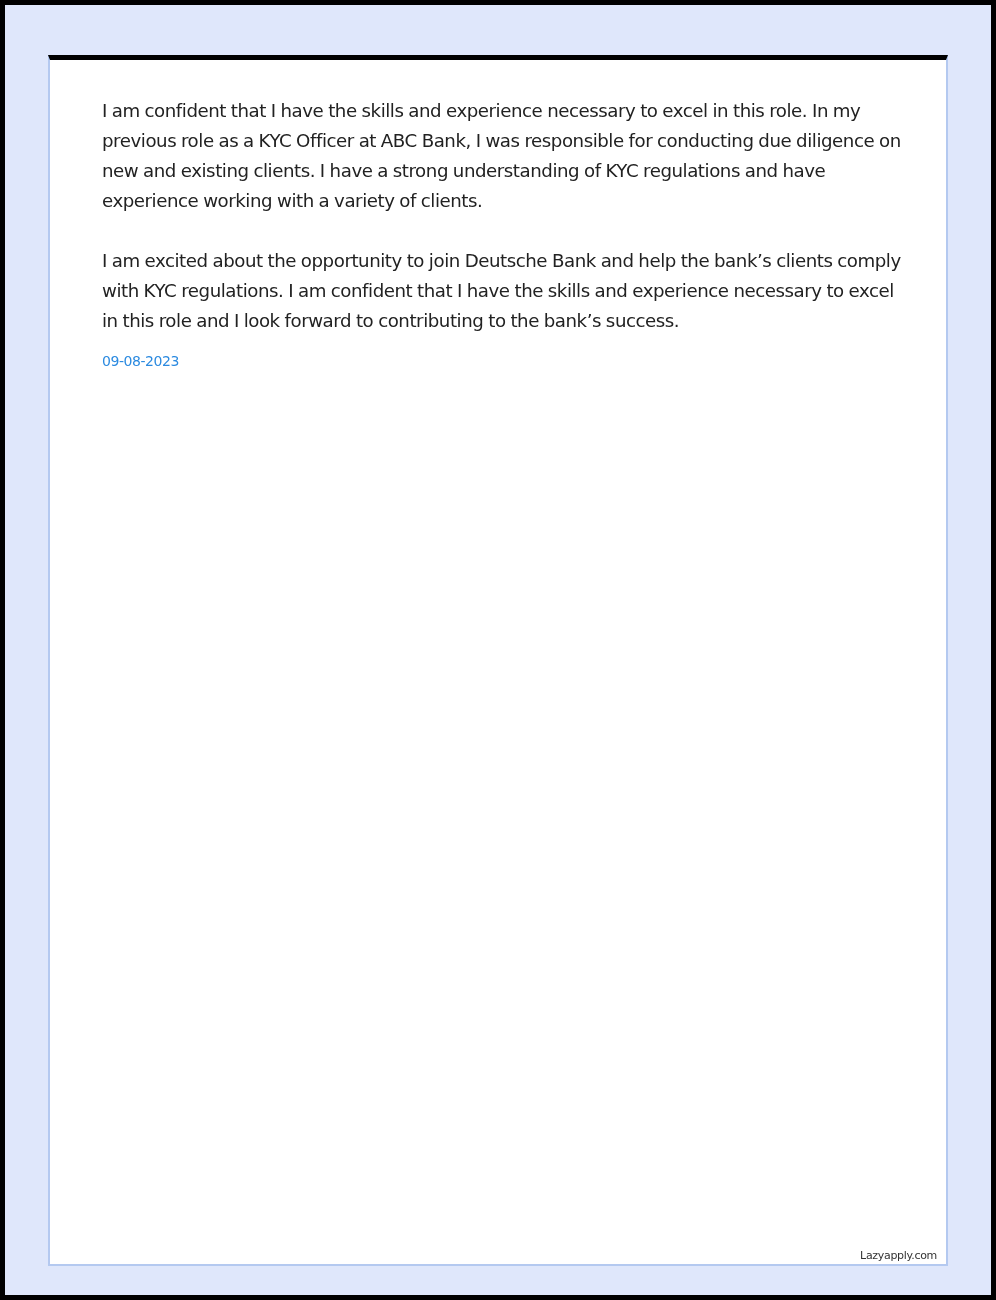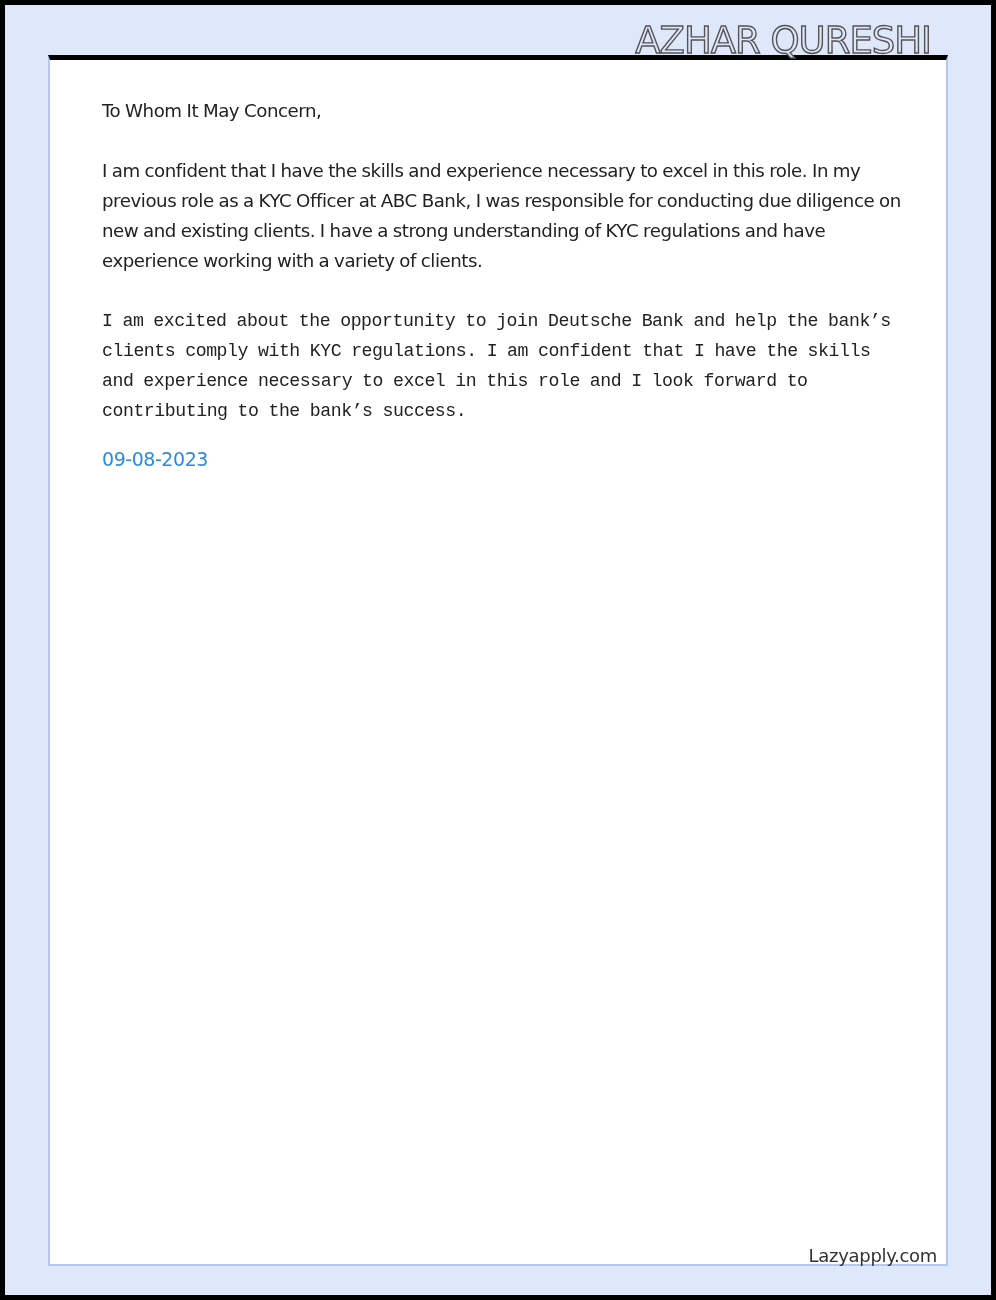--- a/index.html
+++ b/index.html
@@ -58,47 +58,44 @@
       font-size: 18.2px;
       line-height: 30px;
       color: #222222;
       letter-spacing: -0.45px;
       word-spacing: -0.5px;
     }
     .letter p {
       margin: 0 0 30px 0;
     }
     .letter p.last {
-      margin-bottom: 18px;
-      font-family: Liberation Mono, monospace;
+      margin-bottom: 10px;
     }
     .date {
       color: #2b8ae0;
-      font-size: 19px;
+      font-size: 14px;
       line-height: 30px;
       margin: 0;
     }
     .footer-brand {
       position: absolute;
       right: 9px;
       bottom: 0px;
       font-family: "DejaVu Sans", sans-serif;
-      font-size: 18px;
+      font-size: 11px;
       color: #333333;
       letter-spacing: -0.3px;
       line-height: 16px;
     }
   </style>
 </head>
 <body>
 
 <div class="frame">
-  <div class="name-header">AZHAR QURESHI</div>
   <div class="paper">
     <div class="letter">
-      <p>To Whom It May Concern,</p>
       <p>I am confident that I have the skills and experience necessary to excel in this role. In my previous role as a KYC Officer at ABC Bank, I was responsible for conducting due diligence on new and existing clients. I have a strong understanding of KYC regulations and have experience working with a variety of clients.</p>
       <p class="last">I am excited about the opportunity to join Deutsche Bank and help the bank’s clients comply with KYC regulations. I am confident that I have the skills and experience necessary to excel in this role and I look forward to contributing to the bank’s success.</p>
       <p class="date">09-08-2023</p>
     </div>
     <div class="footer-brand">Lazyapply.com</div>
   </div>
 </div>
 
 </body></html>

